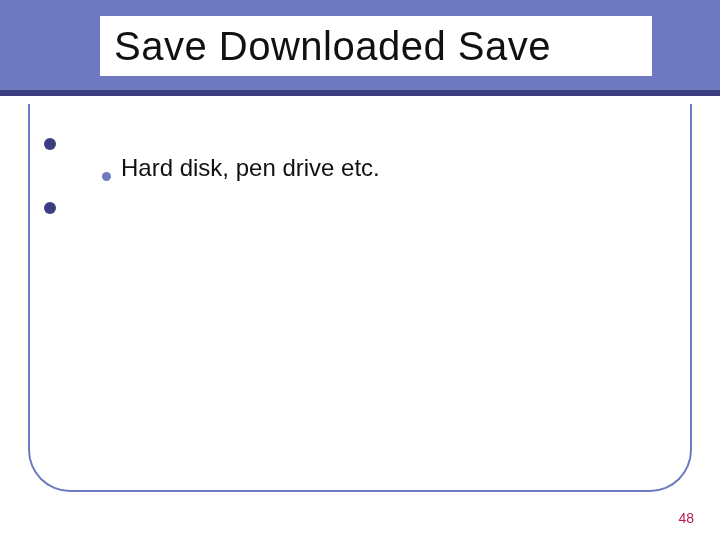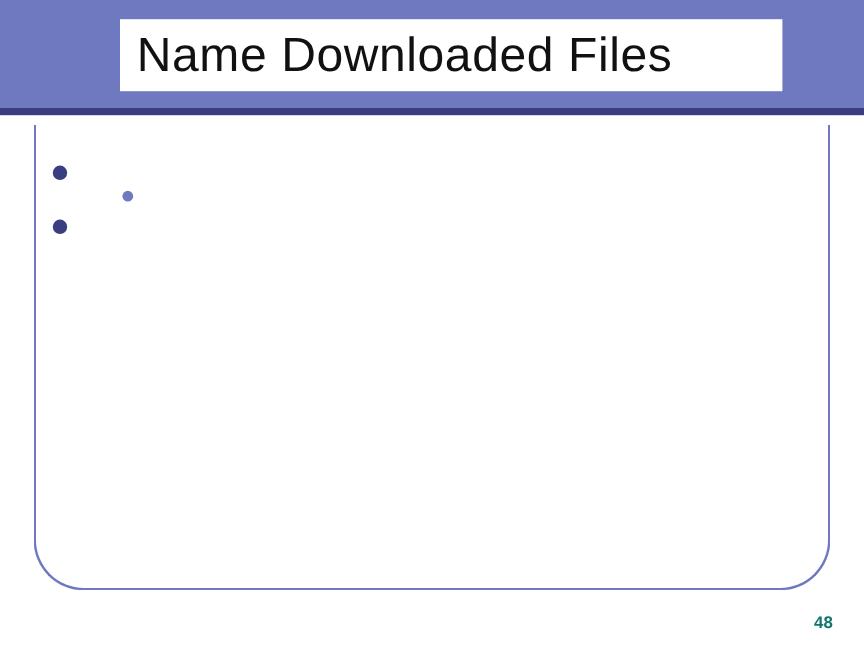--- a/index.html
+++ b/index.html
@@ -89,41 +89,42 @@
     border-radius: 50%;
     flex-shrink: 0;
     position: relative;
     top: 5px;
   }
   .pagenum {
     position: absolute;
     bottom: 14px;
     right: 26px;
     font-size: 14px;
-    font-weight: bold;
-    color: #0f766e;
+    font-weight: normal;
+    color: #be185d;
   }
 </style>
 </head>
 <body>
 
 <div class="slide">
   <div class="header-band"></div>
   <div class="title-box">
-    <div class="title-text">Name Downloaded Files</div>
+    <div class="title-text">Save Downloaded Save</div>
   </div>
   <div class="accent-line"></div>
   <div class="content-frame"></div>
 
   <div class="content">
     <div class="lvl1">
       <span class="bullet-lg"></span>
     </div>
     <div class="lvl2">
       <span class="bullet-sm"></span>
+      <span>Hard disk, pen drive etc.</span>
     </div>
     <div class="lvl1">
       <span class="bullet-lg"></span>
     </div>
   </div>
 
   <div class="pagenum">48</div>
 </div>
 
 </body></html>

